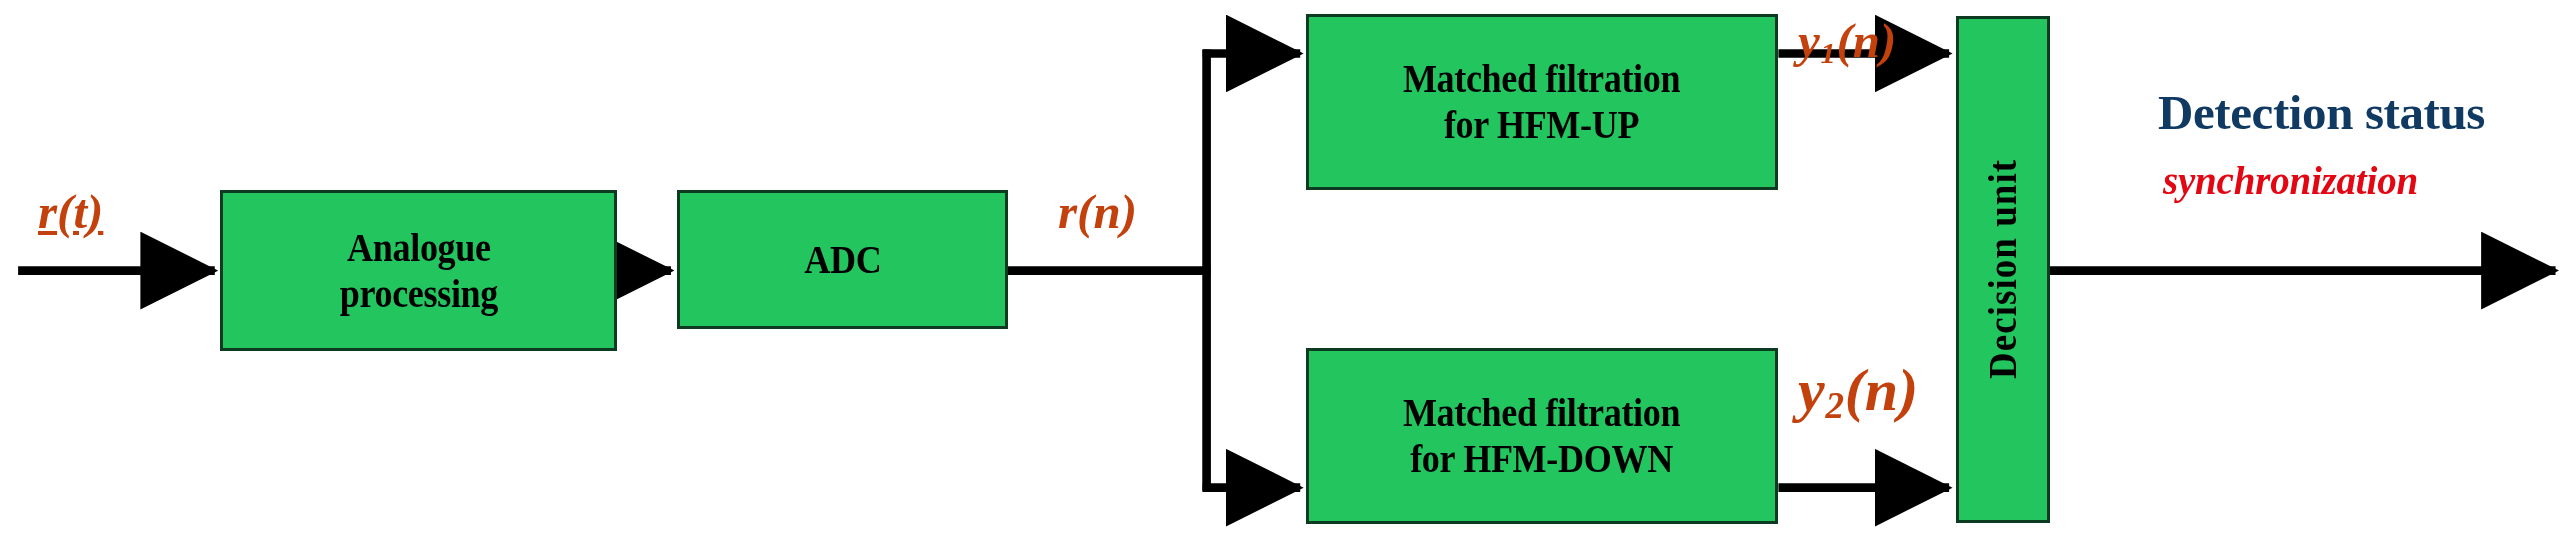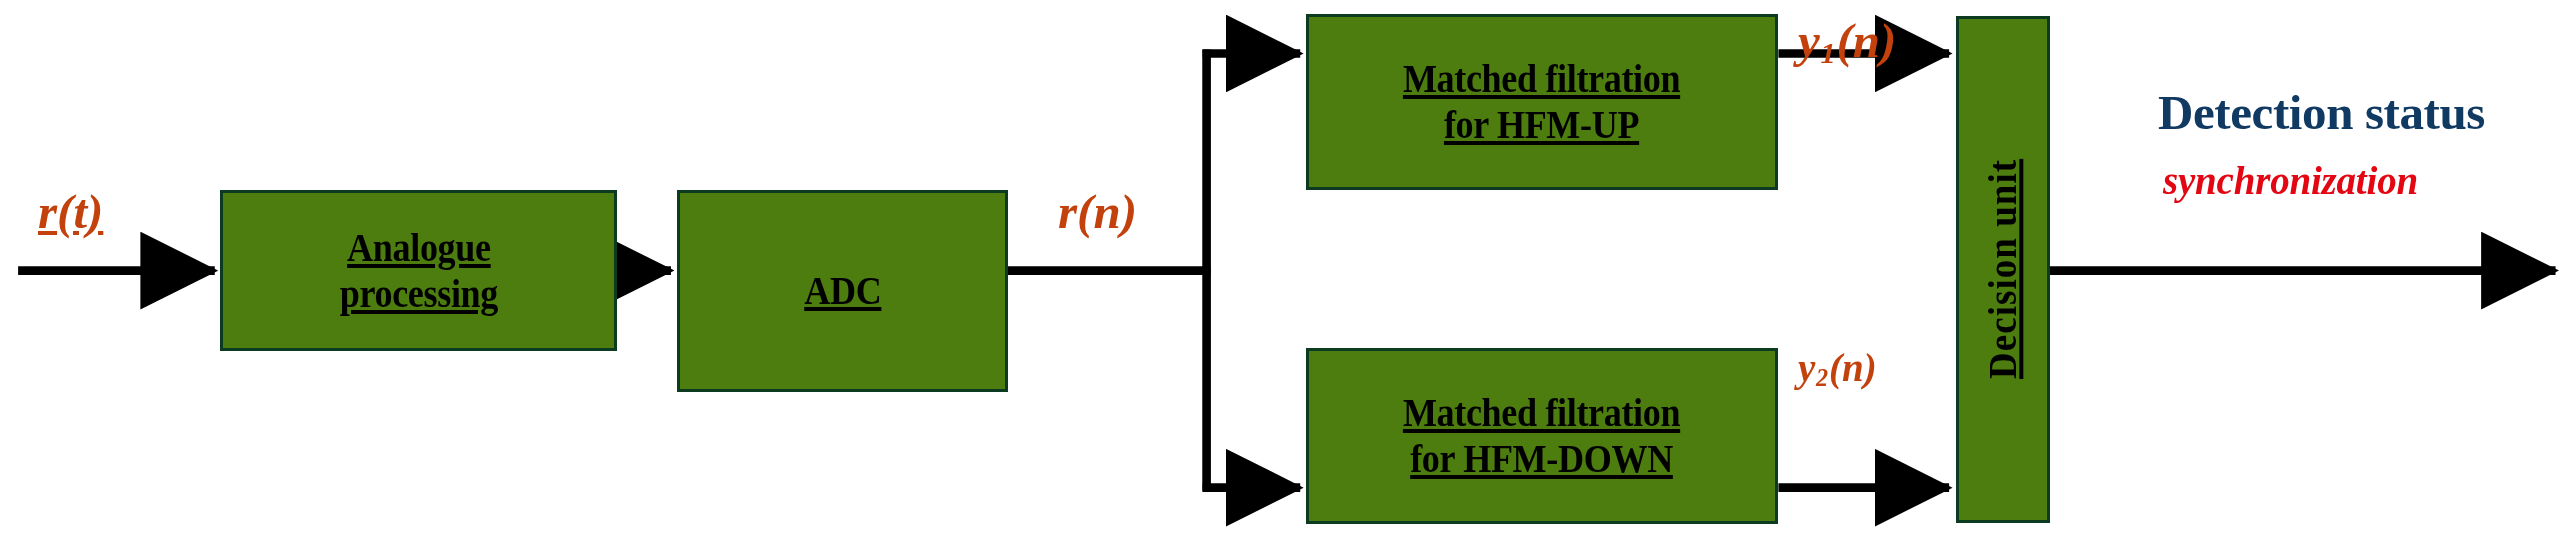--- a/index.html
+++ b/index.html
@@ -20,39 +20,38 @@
   #wires {
     position: absolute;
     left: 0;
     top: 0;
     width: 2576px;
     height: 538px;
   }
   .box {
     position: absolute;
     box-sizing: border-box;
-    background: #4d7c0f;
+    background: #22c55e;
     border: 3.1px solid #0d3b22;
     display: flex;
     align-items: center;
     justify-content: center;
     text-align: center;
-    text-decoration: underline;
   }
   .box-label {
     font-family: "Liberation Serif", "DejaVu Serif", serif;
     font-weight: bold;
     color: #000000;
     line-height: 1.12;
     letter-spacing: -0.4px;
     transform: scaleX(0.88);
   }
   #box-analogue { left: 220px; top: 190px; width: 397px; height: 161px; justify-content: center; }
   #box-analogue .box-label { font-size: 41px; }
-  #box-adc { left: 677px; top: 190px; width: 331px; height: 202px; }
+  #box-adc { left: 677px; top: 190px; width: 331px; height: 139px; }
   #box-adc .box-label { font-size: 41px; }
   #box-hfm-up { left: 1306px; top: 14px; width: 472px; height: 176px; }
   #box-hfm-up .box-label { font-size: 41px; }
   #box-hfm-down { left: 1306px; top: 348px; width: 472px; height: 176px; }
   #box-hfm-down .box-label { font-size: 41px; }
   #box-decision { left: 1956px; top: 15.7px; width: 94px; height: 507px; }
   #box-decision .box-label {
     font-size: 41px;
     white-space: nowrap;
     transform: rotate(-90deg) scaleX(0.9);
@@ -70,21 +69,21 @@
   }
   .sig .sub {
     font-size: 0.62em;
     font-style: italic;
     vertical-align: -0.22em;
     padding: 0 0.8px;
   }
   #sig-rt { left: 38px; top: 187px; font-size: 49px; text-decoration: underline; }
   #sig-rn { left: 1033px; top: 187px; font-size: 49px; margin-left: 25px; }
   #sig-y1 { left: 1798px; top: 15.7px; font-size: 49px; }
-  #sig-y2 { left: 1798px; top: 348px; font-size: 39px; }
+  #sig-y2 { left: 1798px; top: 360px; font-size: 60px; }
 
   .outlabel {
     position: absolute;
     white-space: nowrap;
     line-height: 1;
     font-family: "Liberation Serif", "DejaVu Serif", serif;
   }
   #out-detection {
     left: 2158px;
     top: 88px;

